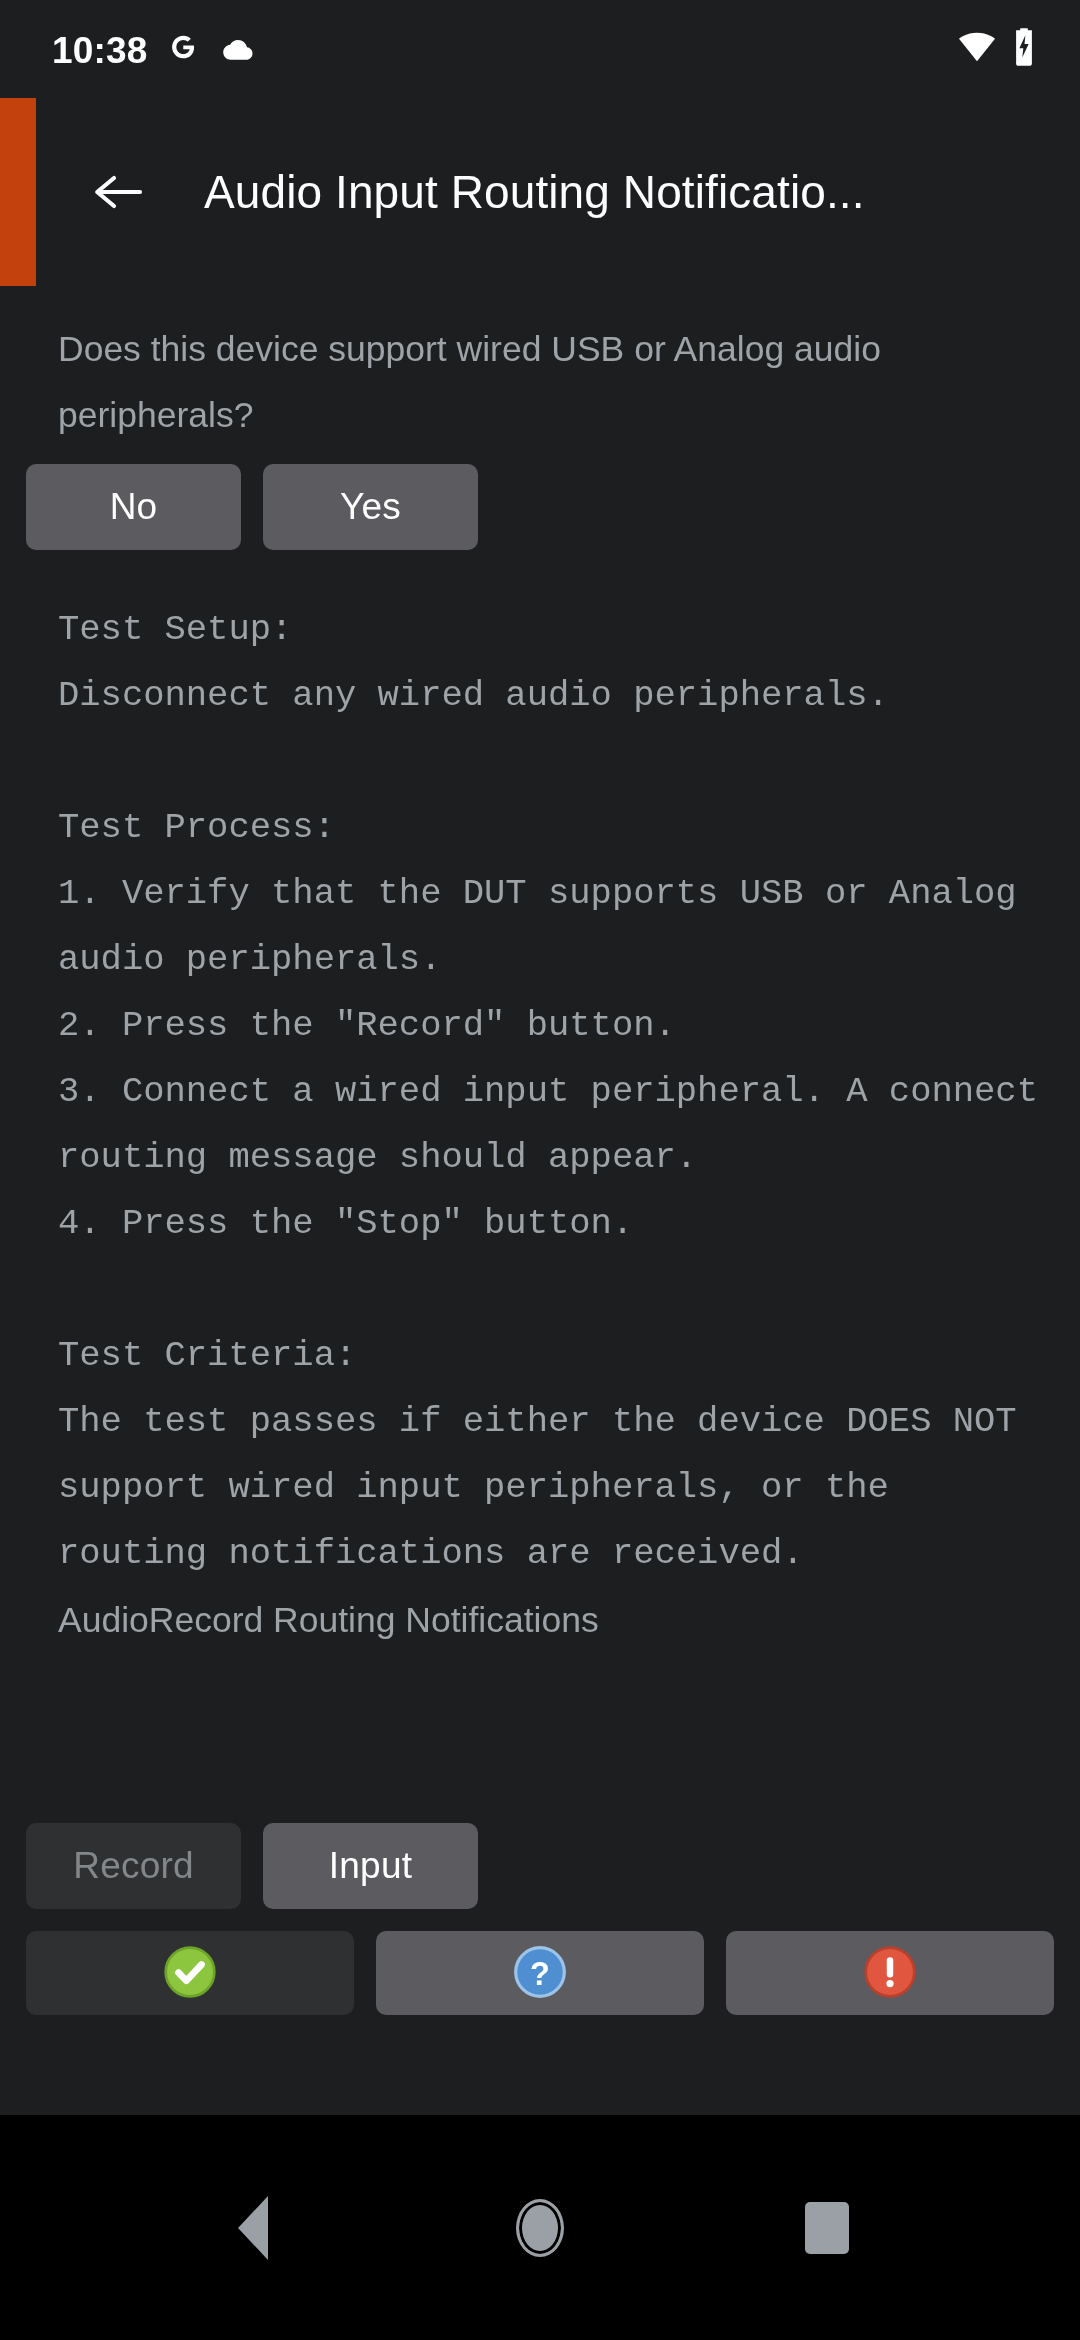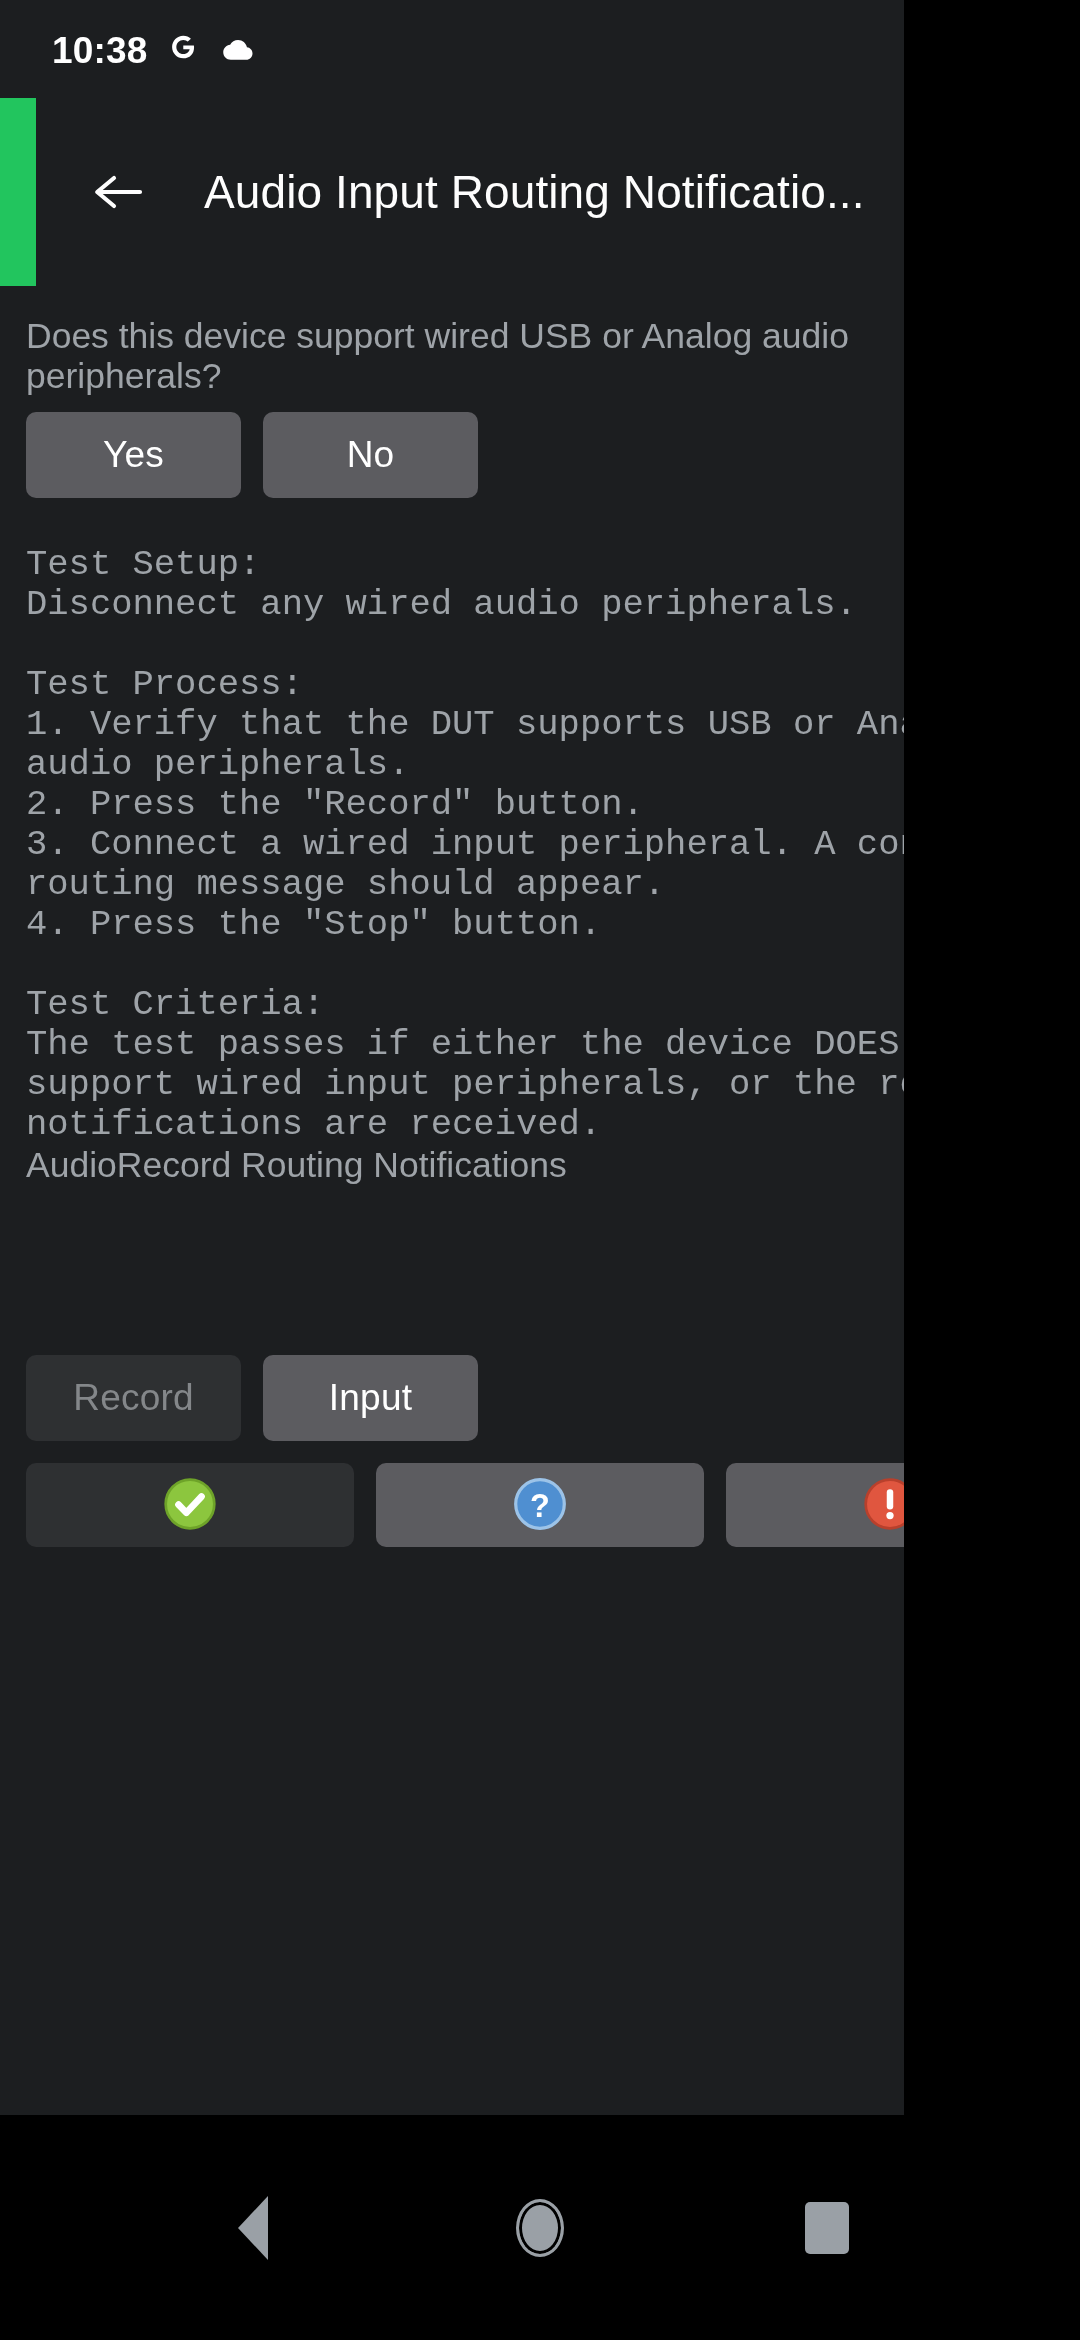--- a/index.html
+++ b/index.html
@@ -4,22 +4,22 @@
 <style>
   * { margin:0; padding:0; box-sizing:border-box; }
   html, body {
     width:1080px; height:2340px;
     background:#000;
     font-family:"Liberation Sans", sans-serif;
     -webkit-font-smoothing:antialiased;
   }
   #screen {
     position:relative;
-    width:904px; height:2340px;
-    background:#22c55e;
+    width:1080px; height:2340px;
+    background:#c2410c;
     overflow:hidden;
   }
 
   
   #status-bar {
     position:absolute; top:0; left:0;
     width:1080px; height:98px;
     background:#1c1e20;
     display:flex; align-items:center;
     padding:0 44px 0 52px;
@@ -65,23 +65,24 @@
     top:286px; left:0;
     width:1080px;
     bottom:225px;
     background:#1c1e20;
     padding:0 26px;
   }
 
   .body-text {
     color:#9ea3a8;
     font-size:35.5px;
-    line-height:40px;
+    line-height:66px;
     letter-spacing:0px;
     white-space:pre-wrap;
+    margin-left:32px;
   }
   #question-text { padding-top:30px; }
 
   
   .button-row { display:flex; gap:22px; margin-top:16px; }
   .mat-button {
     min-width:215px;
     height:86px;
     border:none;
     border-radius:10px;
@@ -192,22 +193,22 @@
       </svg>
     </div>
     <div id="app-title">Audio Input Routing Notificatio...</div>
   </div>
 
   <div id="content">
 
     <div id="question-text" class="body-text">Does this device support wired USB or Analog audio peripherals?</div>
 
     <div class="button-row">
+      <button class="mat-button">No</button>
       <button class="mat-button">Yes</button>
-      <button class="mat-button">No</button>
     </div>
 
     <div id="info-block">
       <div class="body-text" style="margin-top:47px;font-family:Liberation Mono, monospace;">Test Setup:
 Disconnect any wired audio peripherals.
 
 Test Process:
 1. Verify that the DUT supports USB or Analog audio peripherals.
 2. Press the "Record" button.
 3. Connect a wired input peripheral. A connect routing message should appear.

